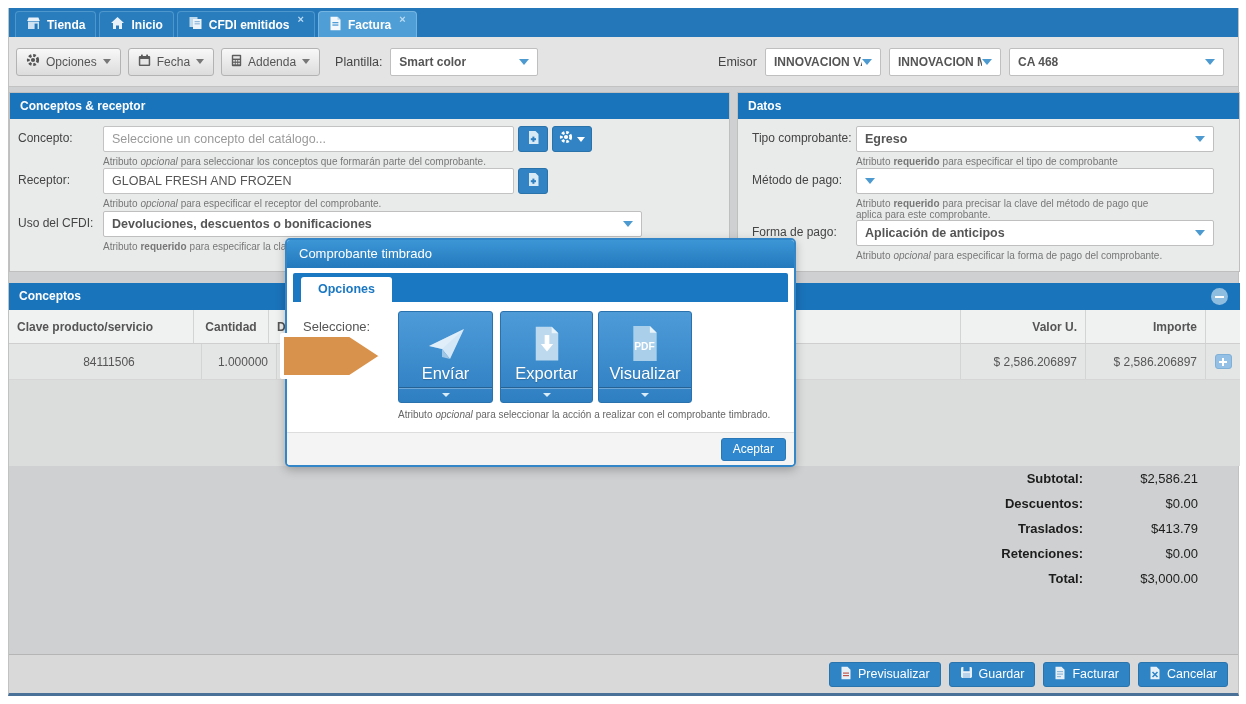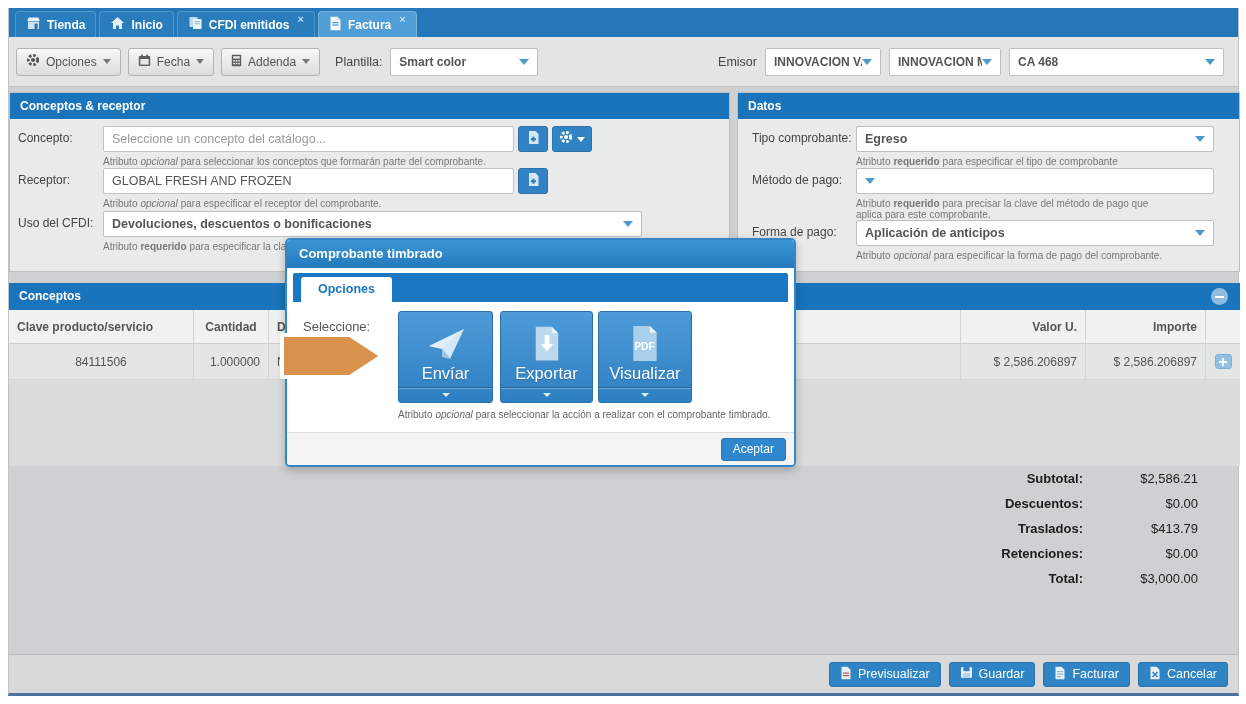--- a/index.html
+++ b/index.html
@@ -55,21 +55,21 @@
   .minus-circle i { position:absolute; left:4px; top:7.5px; width:9px; height:2.2px; background:#fff; }
   .tbl-zone { position:absolute; left:0; top:302px; width:1231px; height:156px; background:#dbdcdc; }
   .trow { display:flex; width:100%; }
   .thead { height:34px; background:#f0f1f1; border-bottom:1px solid #cfcfcf; }
   .thead .cell { font-weight:bold; color:#555; }
   .tdata { height:36px; background:#e4e5e5; border-bottom:1px solid #d6d6d6; }
   .cell { font-size:12px; color:#555; display:flex; align-items:center; border-right:1px solid #d4d4d4; padding:0 8px; }
   .c1 { width:185px; } .c2 { width:75px; justify-content:flex-end; } .c3 { flex:1; }
   .c4 { width:125px; justify-content:flex-end; } .c5 { width:120px; justify-content:flex-end; }
   .c6 { width:34px; border-right:none; justify-content:center; }
-  .c1.center { justify-content:center; }
+  .c1.center { justify-content:center;margin-left:8px; }
   .c2.hdr-c { justify-content:center; }
   .plus-sq { position:relative; width:17px; height:15px; background:#93c0e4; border:1px solid #7fb0d8; border-radius:3px; }
   .plus-sq i, .plus-sq b { position:absolute; background:#fff; }
   .plus-sq i { left:3.5px; top:6px; width:8px; height:1.8px; }
   .plus-sq b { left:6.6px; top:3px; width:1.8px; height:8px; }
 
   
   .totals { position:absolute; right:40px; top:458px; width:320px; }
   .tot-row { display:flex; height:25px; align-items:center; }
   .tot-label { flex:1; text-align:right; font-size:13px; font-weight:bold; color:#1c1c1c; }
@@ -78,21 +78,21 @@
   
   .footerbar { position:absolute; left:0; right:0; top:646px; height:39px; background:#d9d9d9; border-top:1px solid #b5b5b5;
                display:flex; align-items:center; justify-content:flex-end; gap:8px; padding-right:10px; }
   .fbtn { height:25px; padding:0 10px; background:#2f84c6; border:1px solid #2a74ad; border-radius:3px;
           color:#fff; font-size:12.5px; display:flex; align-items:center; gap:6px; }
 
   
   .modal { position:absolute; left:285px; top:238px; width:511px; height:229px; background:#fff;
            border:2px solid #3387c9; border-radius:5px; box-shadow:0 3px 10px rgba(0,0,0,.25); z-index:20; }
   .m-header { height:28px; background:linear-gradient(#3c96d6,#2379bc); border-radius:3px 3px 0 0;
-              color:#fff; font-size:13px; font-weight:bold; line-height:28px; padding-left:12px; }
+              color:#fff; font-size:13px; font-weight:normal; line-height:28px; padding-left:12px; }
   .m-tabs { position:absolute; left:6px; right:6px; top:33px; height:29px; background:#1a77c2; border-radius:2px 2px 0 0; }
   .m-tab { position:absolute; left:8px; bottom:0; height:25px; background:#fff; border-radius:3px 3px 0 0;
            padding:0 17px; line-height:25px; color:#1a77c2; font-size:12.5px; font-weight:bold; }
   .m-content { position:absolute; left:6px; right:6px; top:65px; bottom:34px; background:#fff; }
   .m-prompt { position:absolute; left:10px; top:14px; font-size:13px; color:#555; }
   .action-btn { position:absolute; top:6px; width:95px; height:92px; border-radius:3px;
                 background:linear-gradient(180deg,#4e9bd8,#2e7fc2); border:1px solid #2a72ae;
                 display:flex; flex-direction:column; align-items:center; }
   .ab-icon { height:50px; display:flex; align-items:flex-end; justify-content:center; }
   .ab-label { color:#fff; font-size:16.5px; line-height:22px; text-shadow:0 1px 1px rgba(0,0,0,.2); }

